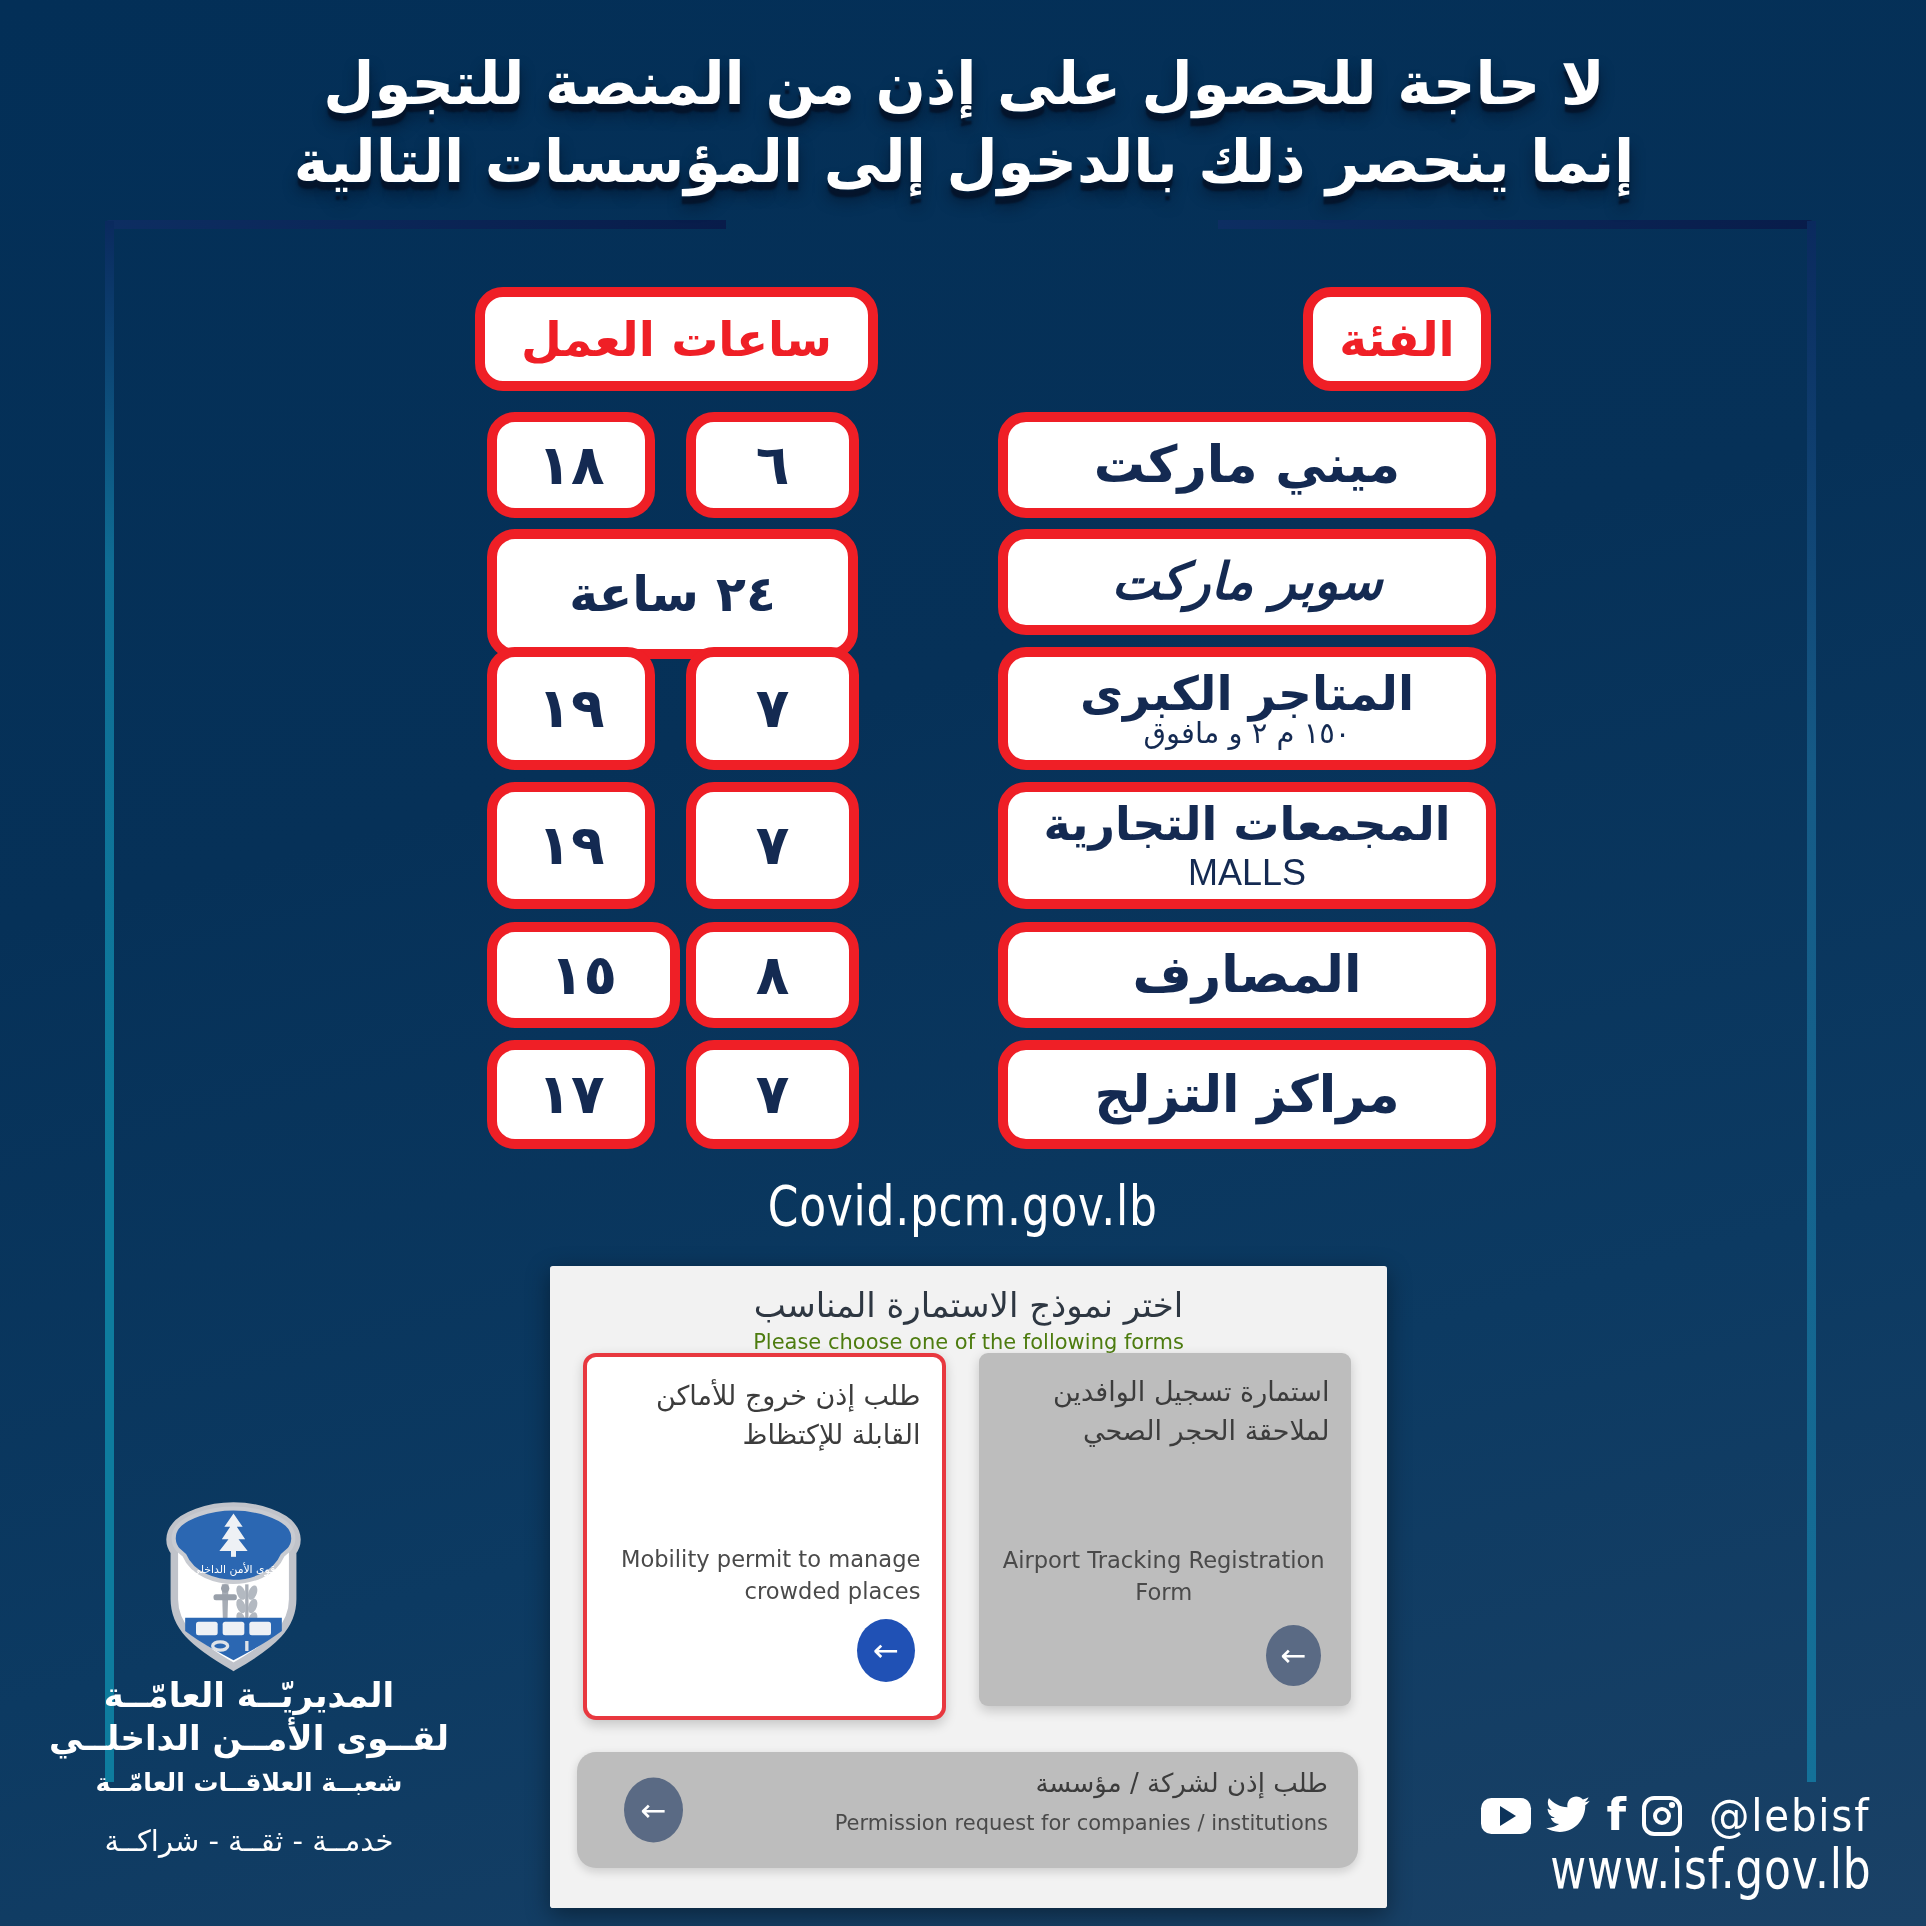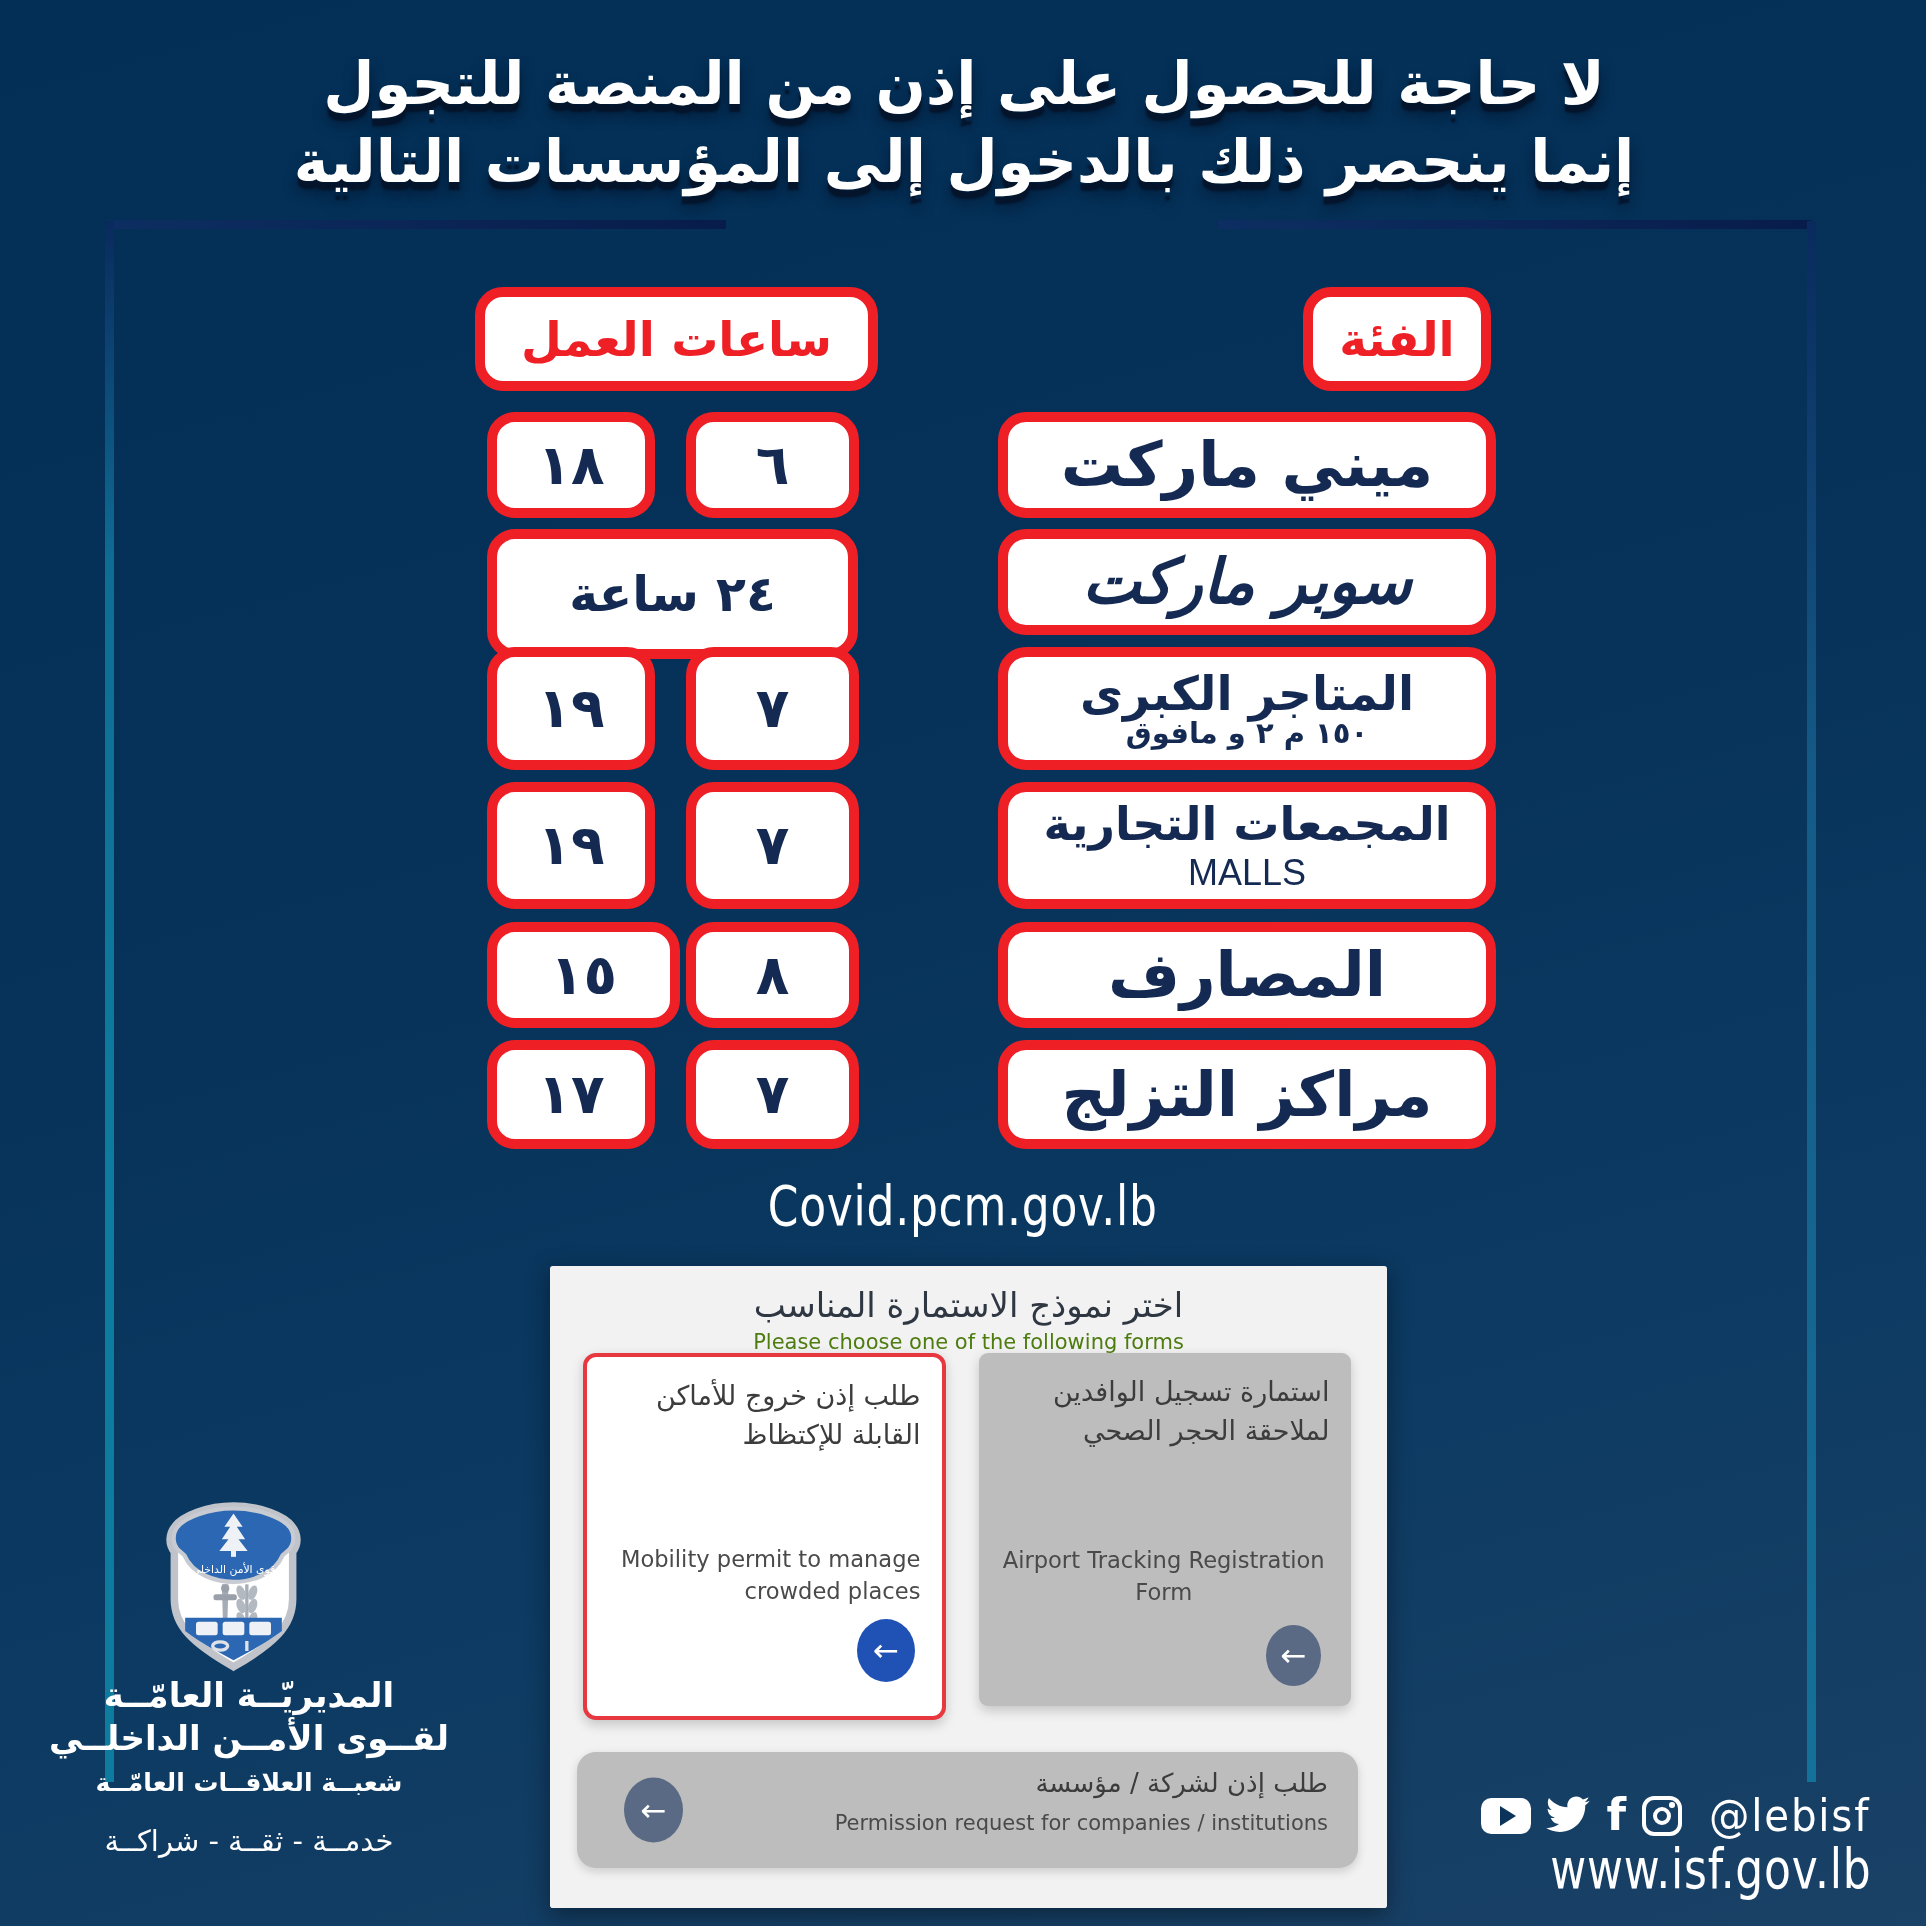--- a/index.html
+++ b/index.html
@@ -25,22 +25,22 @@
   
   .main-title{position:absolute;top:45px;left:141px;width:1646px;text-align:center;direction:rtl;
     color:#ffffff;font-size:59px;font-weight:700;line-height:1.32;
     text-shadow:0 7.5px 1.9px rgba(5,18,40,.88), 0 11.3px 14px rgba(3,12,30,.55);}
 
   
   .pill{position:absolute;background:#fff;border:10.3px solid var(--red);border-radius:28px;
     display:flex;flex-direction:column;align-items:center;justify-content:center;text-align:center;}
   .hdr{color:var(--red);font-weight:700;font-size:47px;direction:rtl;line-height:1;}
   .num{color:var(--navy);font-weight:700;font-size:55px;line-height:1;}
-  .cat{color:var(--navy);font-weight:700;font-size:62px;direction:rtl;line-height:1.05;}
-  .cat-sub{color:var(--navy);font-weight:700;font-size:29px;direction:rtl;margin-top:0;line-height:1;}
+  .cat{color:var(--navy);font-weight:700;font-size:51px;direction:rtl;line-height:1.05;}
+  .cat-sub{color:var(--navy);font-weight:400;font-size:29px;direction:rtl;margin-top:0;line-height:1;}
   .cat-latin{color:var(--navy);font-weight:500;font-size:36px;font-family:"Liberation Sans",sans-serif;margin-top:7.5px;line-height:1;}
 
   
   .covid-link{position:absolute;top:1174px;left:0;width:1926px;text-align:center;color:#fff;}
   .covid-link span{display:inline-block;font-size:55px;font-weight:400;transform:scaleX(.8);letter-spacing:0.9px;}
 
   
   .panel{position:absolute;left:550px;top:1266px;width:837px;height:642px;background:var(--panel);
     border-radius:2.8px;box-shadow:0 6.6px 23.5px rgba(0,0,0,.4);}
   .panel-title-ar{position:absolute;top:19px;left:0;width:100%;text-align:center;direction:rtl;

